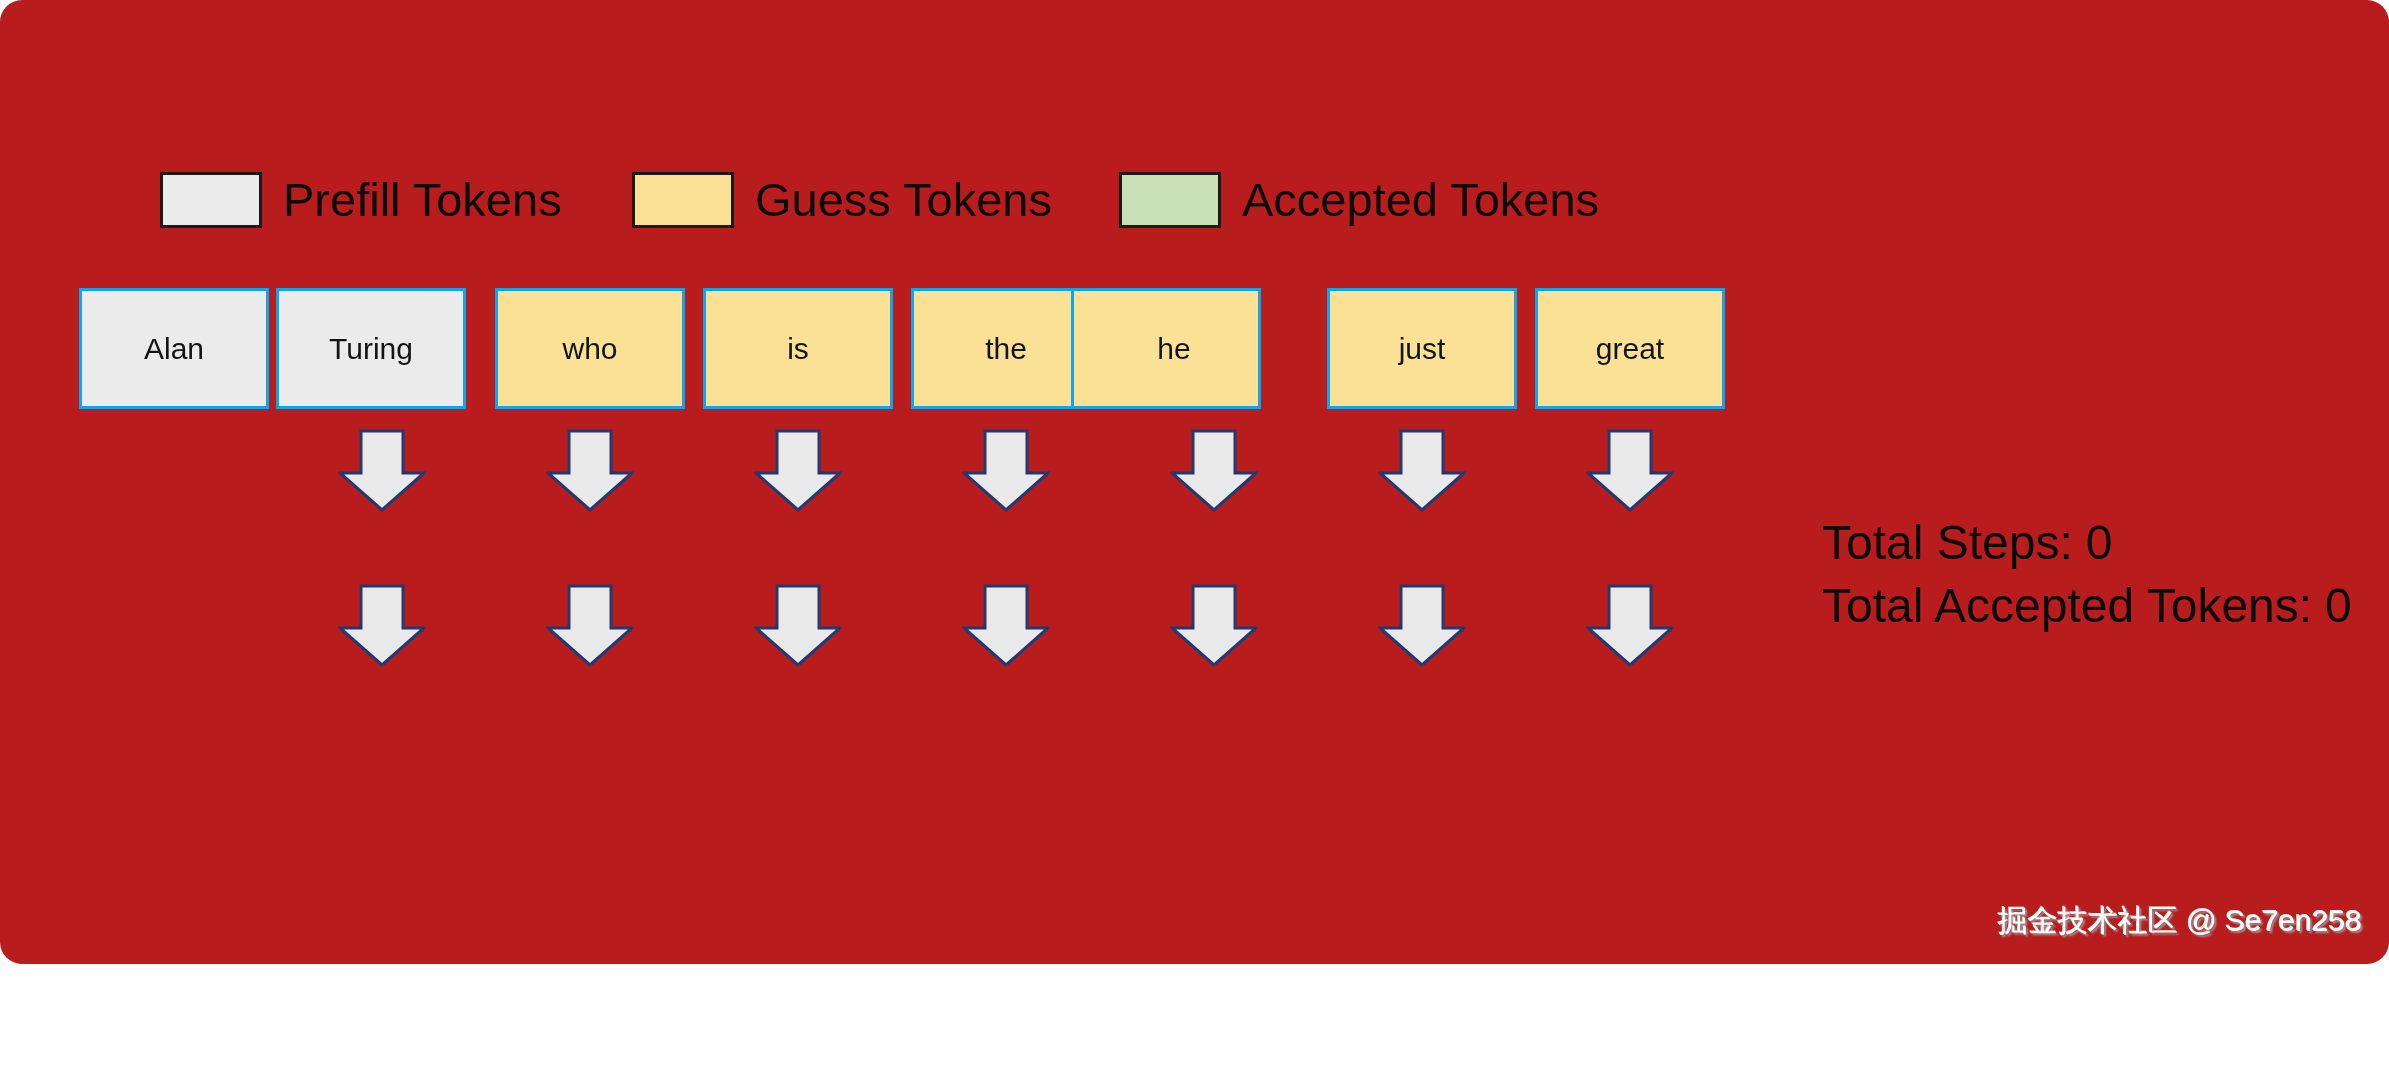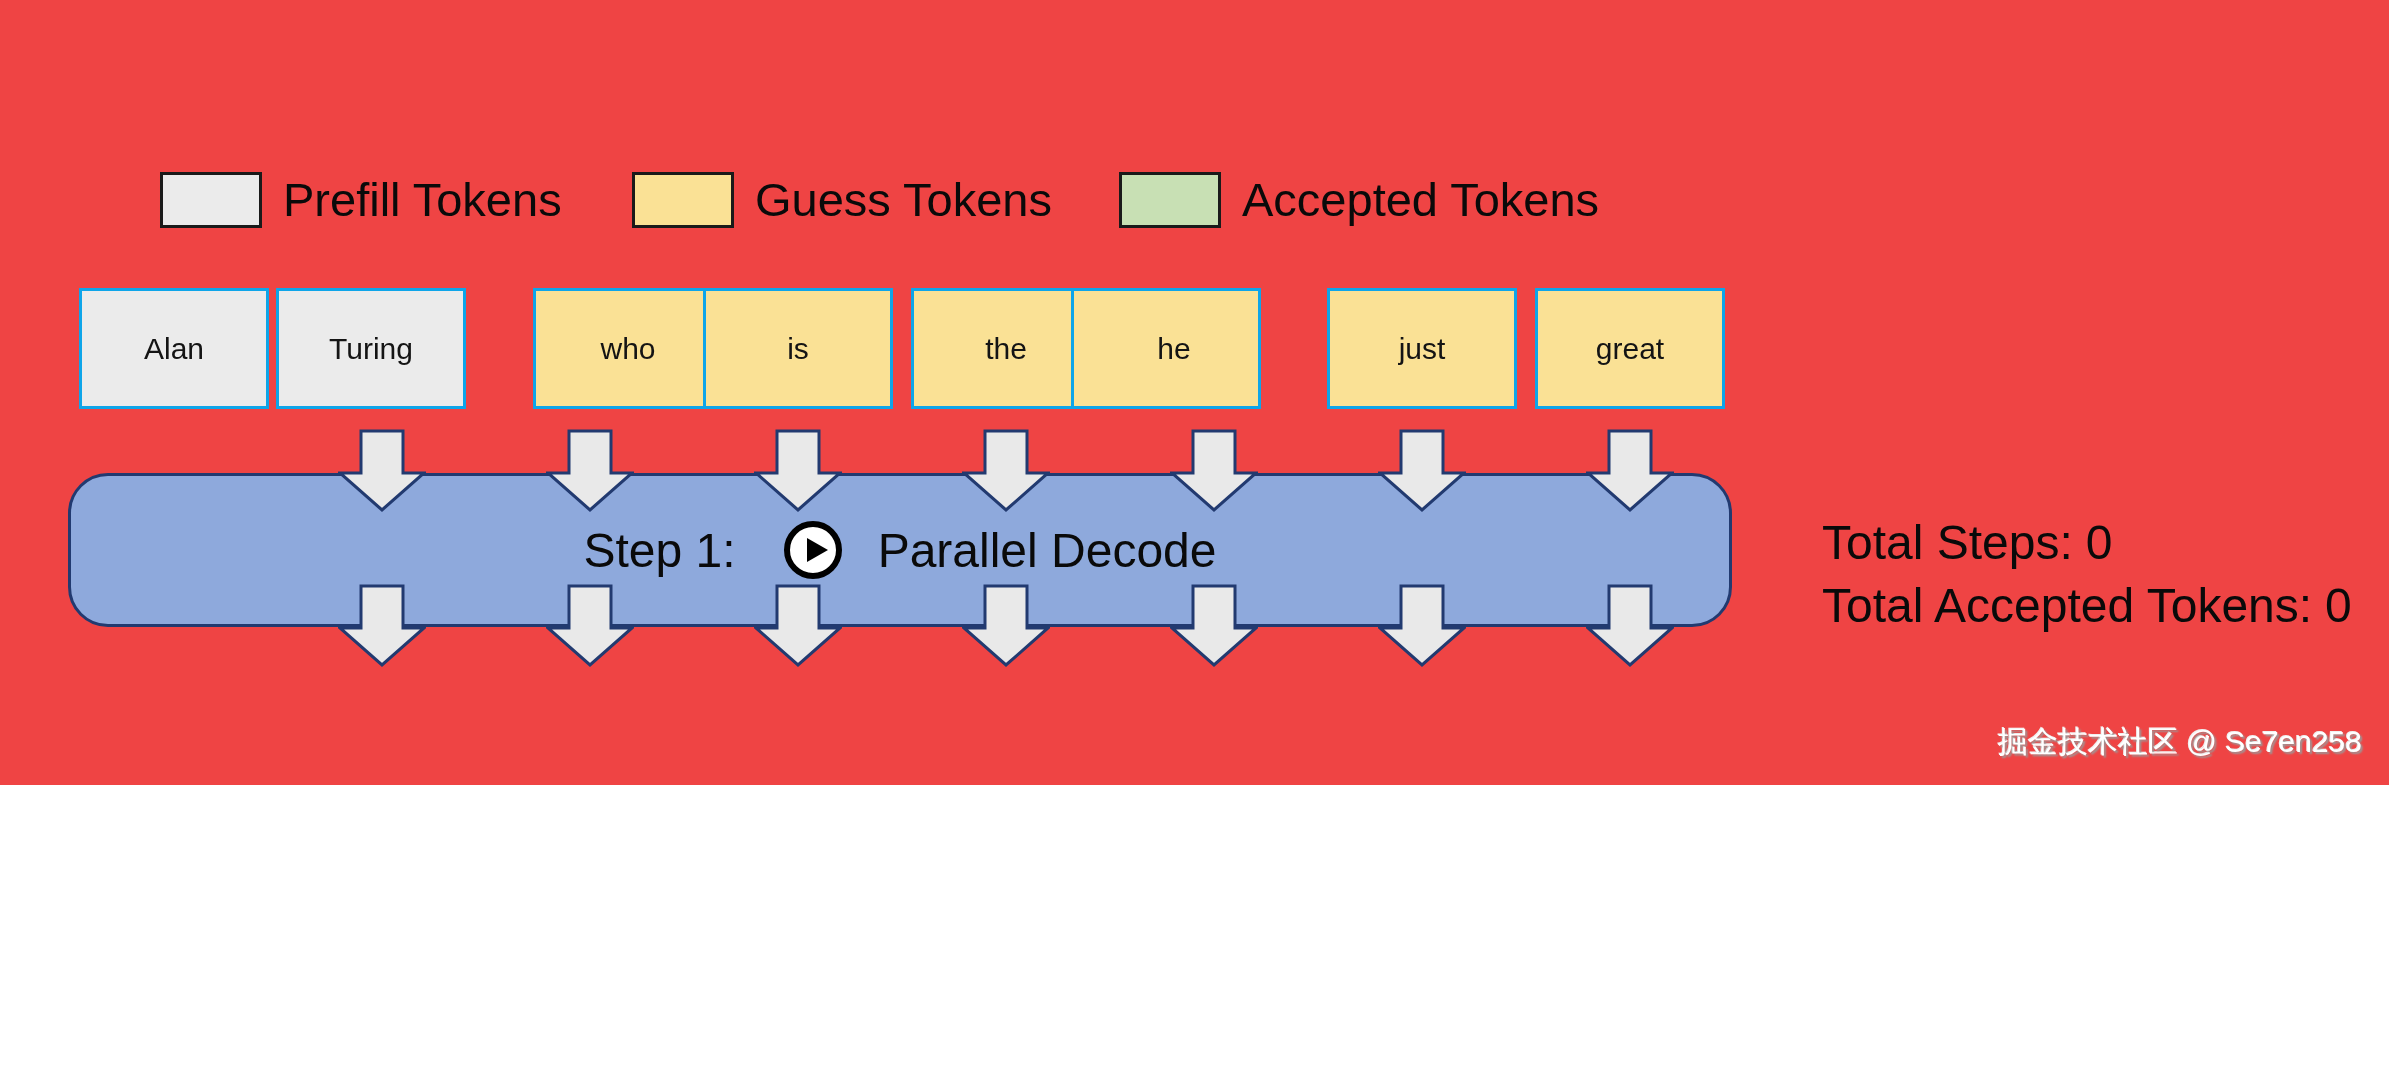--- a/index.html
+++ b/index.html
@@ -1,18 +1,18 @@
 <!DOCTYPE html>
 <html><head>
 <meta charset="utf-8">
 <style>
   html,body{margin:0;padding:0;background:#fff;}
   .canvas{
-    position:relative;width:2389px;height:785px;background:#ef4444;
-    font-family:"Liberation Sans",sans-serif;color:#0d0d0d;overflow:hidden;
+    position:relative;width:2389px;height:964px;background:#b91c1c;
+    font-family:"Liberation Sans",sans-serif;color:#0d0d0d;overflow:hidden;border-radius:22px;
   }
   
   .legend-item{position:absolute;top:171px;height:57px;display:flex;align-items:center;gap:21px;}
   .legend-item.l0{left:160px;} .legend-item.l1{left:632px;} .legend-item.l2{left:1119px;}
   .swatch{width:102px;height:56px;border:3px solid #1a1a1a;box-sizing:border-box;flex:0 0 auto;}
   .legend-label{font-size:47px;line-height:57px;white-space:nowrap;color:#0a0a0a;}
   
   .token{
     position:absolute;top:288px;width:190px;height:121px;box-sizing:border-box;
     border:3px solid #0ea5e9;display:flex;align-items:center;justify-content:center;
@@ -52,21 +52,21 @@
     <span class="legend-label">Guess Tokens</span>
   </div>
   <div class="legend-item l2">
     <span class="swatch" style="background: rgb(200, 224, 180);"></span>
     <span class="legend-label">Accepted Tokens</span>
   </div>
 
   <div id="token-row">
       <div class="token" style="left: 79px; background: rgb(235, 235, 235);">Alan</div>
       <div class="token" style="left: 276px; background: rgb(235, 235, 235);">Turing</div>
-      <div class="token" style="left: 495px; background: rgb(250, 225, 149); margin-left: 38px;">who</div>
+      <div class="token" style="left: 495px; background: rgb(250, 225, 149);">who</div>
       <div class="token" style="left: 703px; background: rgb(250, 225, 149);">is</div>
       <div class="token" style="left: 911px; background: rgb(250, 225, 149);">the</div>
       <div class="token" style="left: 1071px; background: rgb(250, 225, 149); padding-left: 16px;">he</div>
       <div class="token" style="left: 1327px; background: rgb(250, 225, 149);">just</div>
       <div class="token" style="left: 1535px; background: rgb(250, 225, 149);">great</div>
     </div>
 
   <div id="arrow-layer">
       <div class="arrow" style="left: 338px; top: 429px; z-index: 2;"><svg width="88" height="84" viewBox="0 0 88 84">
           <polygon points="23,2 65,2 65,44 86,44 44,81 2,44 23,44" fill="#e9e9e9" stroke="#223a70" stroke-width="3"></polygon>
@@ -105,28 +105,20 @@
           <polygon points="23,2 65,2 65,44 86,44 44,81 2,44 23,44" fill="#e9e9e9" stroke="#223a70" stroke-width="3"></polygon>
         </svg></div>
       <div class="arrow" style="left: 1586px; top: 429px; z-index: 2;"><svg width="88" height="84" viewBox="0 0 88 84">
           <polygon points="23,2 65,2 65,44 86,44 44,81 2,44 23,44" fill="#e9e9e9" stroke="#223a70" stroke-width="3"></polygon>
         </svg></div>
       <div class="arrow" style="left: 1586px; top: 584px; z-index: 2;"><svg width="88" height="84" viewBox="0 0 88 84">
           <polygon points="23,2 65,2 65,44 86,44 44,81 2,44 23,44" fill="#e9e9e9" stroke="#223a70" stroke-width="3"></polygon>
         </svg></div>
     </div>
 
-  <div class="decode-bar">
-    <span class="step-label">Step 1:</span>
-    <svg class="play-icon" width="62" height="62" viewBox="0 0 62 62">
-      <circle cx="31" cy="31" r="26" fill="#ffffff" stroke="#000000" stroke-width="6"></circle>
-      <polygon points="25,19 46,31 25,43" fill="#000000"></polygon>
-    </svg>
-    <span class="action-label">Parallel Decode</span>
-  </div>
 
   <div class="stats">
     <div class="stat-line">
       <span>Total Steps:</span><span class="stat-value">0</span>
     </div>
     <div class="stat-line">
       <span>Total Accepted Tokens:</span><span class="stat-value">0</span>
     </div>
   </div>
 

